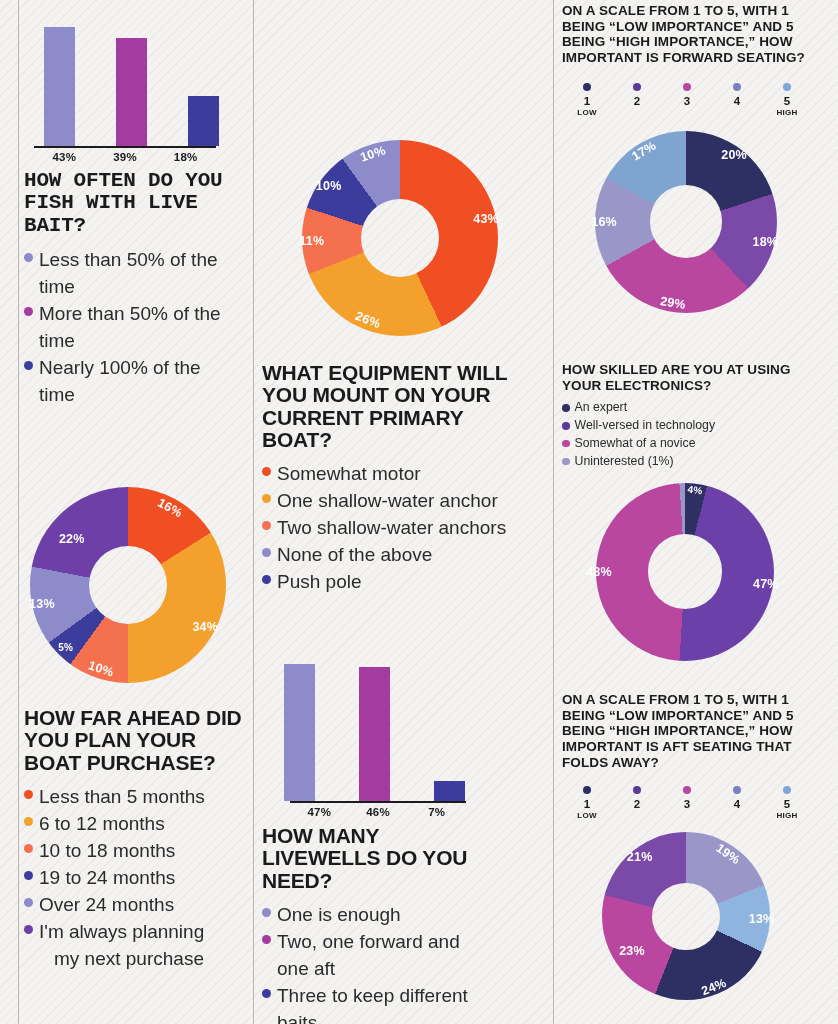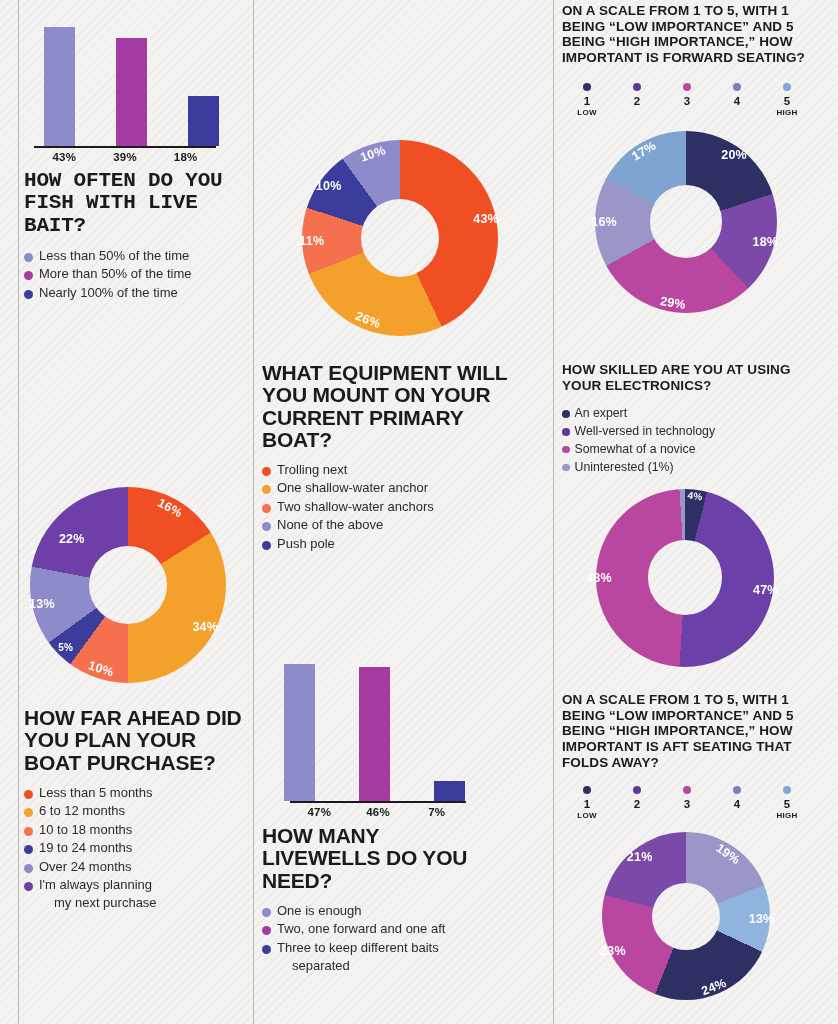--- a/index.html
+++ b/index.html
@@ -40,21 +40,21 @@
   .qtitle.small {
     font-size:13.5px;
     line-height:1.16;
     letter-spacing:0.1px;
   }
 
   
   .legend { margin-top:10px; }
   .legend .row {
     display:flex; align-items:flex-start;
-    font-size:13px; line-height:1.42; color:#2b2b2b;
+    font-size:19px; line-height:1.42; color:#2b2b2b;
   }
   .legend .row .dot {
     flex:0 0 auto;
     width:9px; height:9px; border-radius:50%;
     margin-top:6px; margin-right:6px;
   }
   .legend .row .lbl { flex:1 1 auto; }
   .legend .row .cont { padding-left:15px; }
 
   .legend.tight .row { font-size:12.3px; line-height:1.45; }
@@ -156,21 +156,21 @@
         <div class="slice-label" style="left: 184.076px; top: 78.7598px; transform: translate(-50%, -50%) rotate(0deg);">43%</div>
         <div class="slice-label" style="left: 65.5314px; top: 180.006px; transform: translate(-50%, -50%) rotate(21.6deg);">26%</div>
         <div class="slice-label" style="left: 9.84352px; top: 100.77px; transform: translate(-50%, -50%) rotate(0deg);">11%</div>
         <div class="slice-label" style="left: 26.6447px; top: 46.1573px; transform: translate(-50%, -50%) rotate(0deg);">10%</div>
         <div class="slice-label" style="left: 70.7447px; top: 14.1168px; transform: translate(-50%, -50%) rotate(-18deg);">10%</div>
       </div>
     <div class="qtitle" style="margin-top:26px;">WHAT EQUIPMENT WILL YOU MOUNT ON YOUR CURRENT PRIMARY BOAT?</div>
     <div class="legend" id="legend-equipment">
         <div class="row">
           <span class="dot" style="background: rgb(240, 78, 35);"></span>
-          <span class="lbl">Trolling next</span>
+          <span class="lbl">Somewhat motor</span>
         </div>
         <div class="row">
           <span class="dot" style="background: rgb(244, 160, 44);"></span>
           <span class="lbl">One shallow-water anchor</span>
         </div>
         <div class="row">
           <span class="dot" style="background: rgb(244, 112, 79);"></span>
           <span class="lbl">Two shallow-water anchors</span>
         </div>
         <div class="row">
@@ -293,21 +293,21 @@
         <div class="slice-label" style="left: 139.14px; top: 24.7415px; transform: translate(-50%, -50%) rotate(0deg);">20%</div>
         <div class="slice-label" style="left: 170.327px; top: 111.368px; transform: translate(-50%, -50%) rotate(0deg);">18%</div>
         <div class="slice-label" style="left: 78.188px; top: 171.892px; transform: translate(-50%, -50%) rotate(9deg);">29%</div>
         <div class="slice-label" style="left: 9.1px; top: 91px; transform: translate(-50%, -50%) rotate(0deg);">16%</div>
         <div class="slice-label" style="left: 49.3095px; top: 20.5052px; transform: translate(-50%, -50%) rotate(-30.6deg);">17%</div>
       </div>
   </div>
 
   <div class="panel" style="left:562px; top:362px; width:262px;">
     <div class="qtitle small">HOW SKILLED ARE YOU AT USING YOUR ELECTRONICS?</div>
-    <div class="legend tight" id="legend-electronics" style="margin-top:12px;">
+    <div class="legend tight" id="legend-electronics" style="margin-top:6px;">
         <div class="row">
           <span class="dot" style="background: rgb(46, 48, 99);"></span>
           <span class="lbl">An expert</span>
         </div>
         <div class="row">
           <span class="dot" style="background: rgb(91, 58, 150);"></span>
           <span class="lbl">Well-versed in technology</span>
         </div>
         <div class="row">
           <span class="dot" style="background: rgb(185, 71, 159);"></span>
@@ -352,18 +352,18 @@
           <span class="snum">5</span>
           <span class="send">HIGH</span>
         </div>
       </div>
     <div class="donut" id="donut-aft-seating" style="width:168px; height:168px; margin-left:40px; margin-top:12px;">
         <div class="ring" style="background: conic-gradient(rgb(154, 150, 200) 0deg, rgb(154, 150, 200) 68.4deg, rgb(143, 180, 221) 68.4deg, rgb(143, 180, 221) 115.2deg, rgb(46, 48, 99) 115.2deg, rgb(46, 48, 99) 201.6deg, rgb(185, 71, 159) 201.6deg, rgb(185, 71, 159) 284.4deg, rgb(123, 74, 168) 284.4deg, rgb(123, 74, 168) 360deg);"></div>
         <div class="hole" style="width: 67.2px; height: 67.2px; left: 50.4px; top: 50.4px;"></div>
         <div class="slice-label" style="left: 126.494px; top: 21.4727px; transform: translate(-50%, -50%) rotate(34.2deg);">19%</div>
         <div class="slice-label" style="left: 159.563px; top: 86.3747px; transform: translate(-50%, -50%) rotate(0deg);">13%</div>
         <div class="slice-label" style="left: 111.83px; top: 154.291px; transform: translate(-50%, -50%) rotate(-21.6deg);">24%</div>
-        <div class="slice-label" style="left: 11px; top: 118.322px; transform: translate(-50%, -50%) rotate(0deg);">23%</div>
+        <div class="slice-label" style="left: 30px; top: 118.322px; transform: translate(-50%, -50%) rotate(0deg);">23%</div>
         <div class="slice-label" style="left: 37.6642px; top: 24.2643px; transform: translate(-50%, -50%) rotate(0deg);">21%</div>
       </div>
   </div>
 
 </div>
 
 </body></html>

